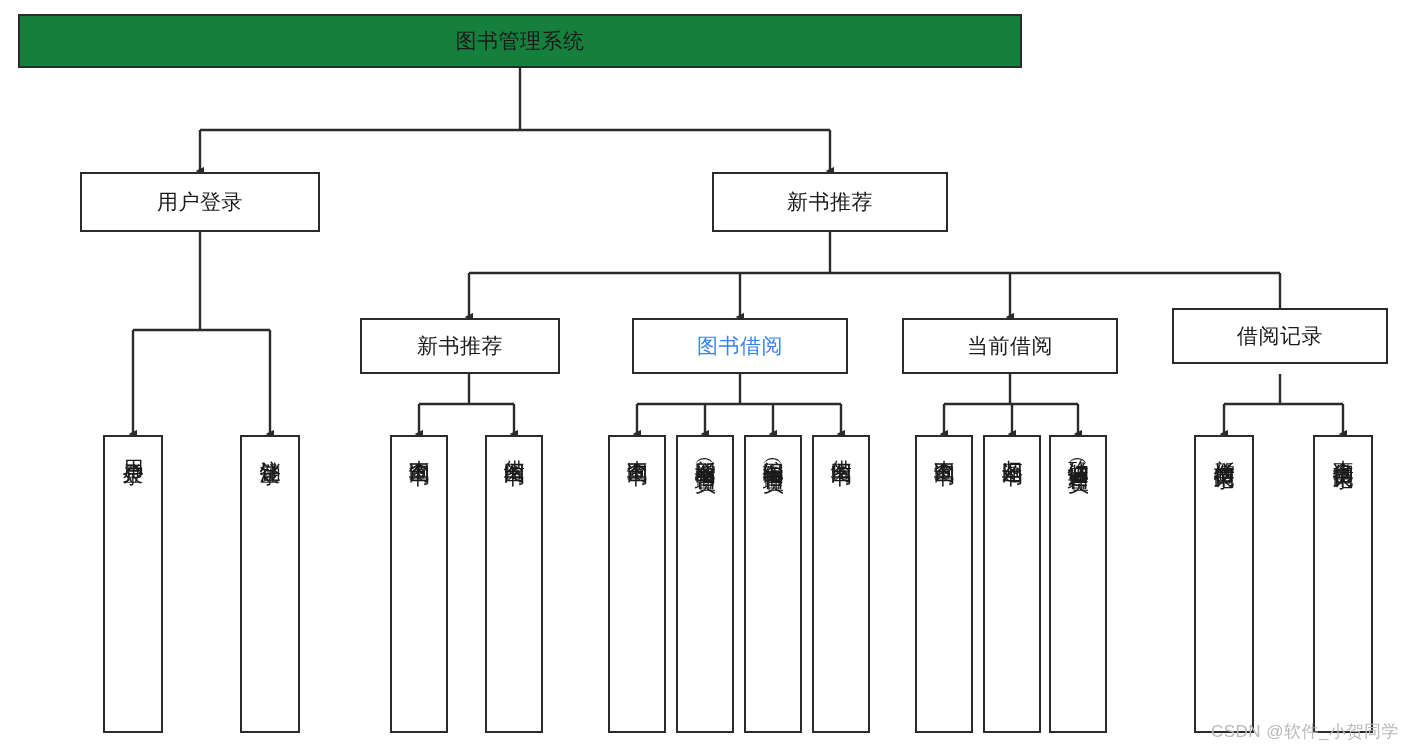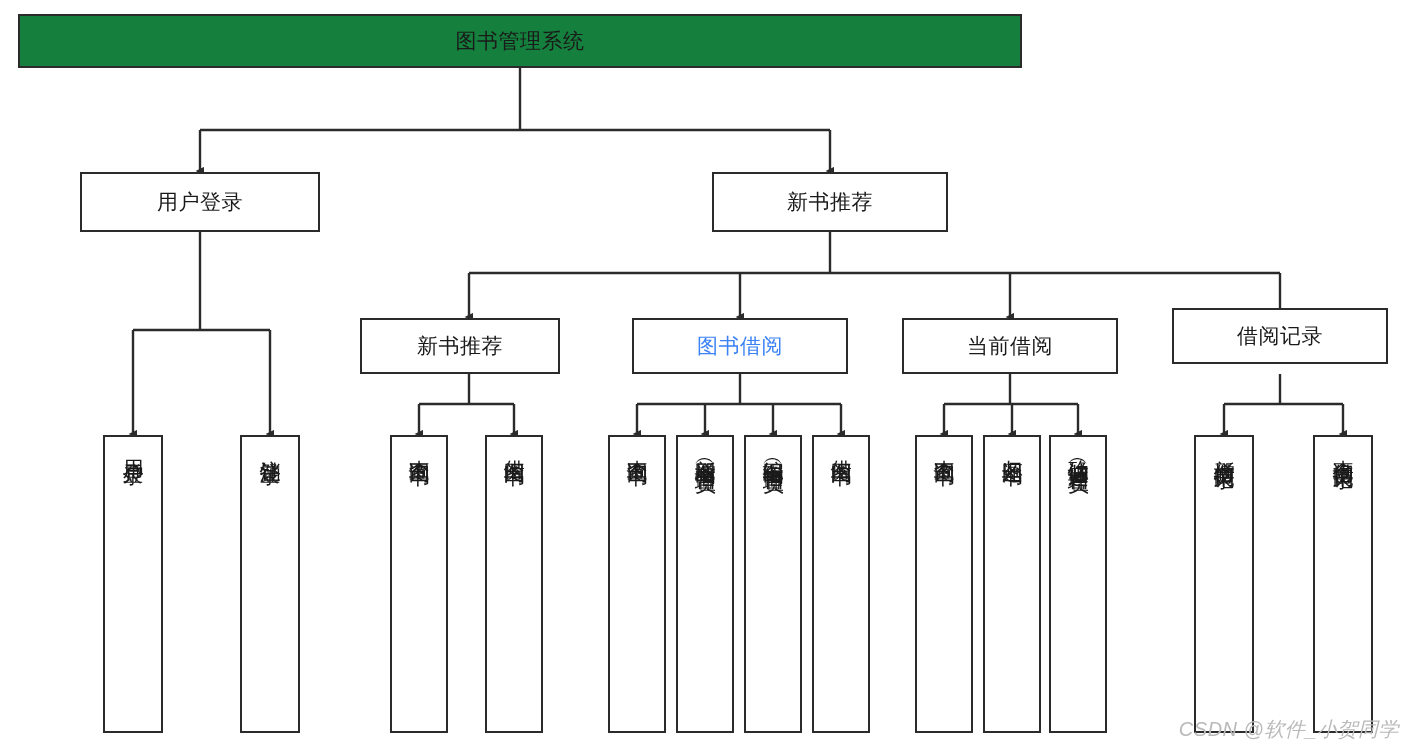--- a/index.html
+++ b/index.html
@@ -50,26 +50,25 @@
     text-orientation: upright;
     padding: 6px 0;
     justify-content: flex-start;
     align-items: center;
     text-align: left;
   }
   #watermark {
     position: absolute;
     right: 6px;
     bottom: 4px;
-    font-size: 20px;
+    font-size: 17px;
     color: #b9b9b9;
     letter-spacing: 0.5px;
     white-space: nowrap;
     user-select: none;
-    font-style: italic;
   }
 </style>
 </head>
 <body>
 
 <div id="diagram-root">
 
   <svg id="edge-layer" viewBox="0 0 1405 747" width="1405" height="747" xmlns="http://www.w3.org/2000/svg">
     <defs>
       <marker id="arrowhead" markerWidth="9" markerHeight="9" refX="4.5" refY="4.4" orient="auto" markerUnits="userSpaceOnUse">

